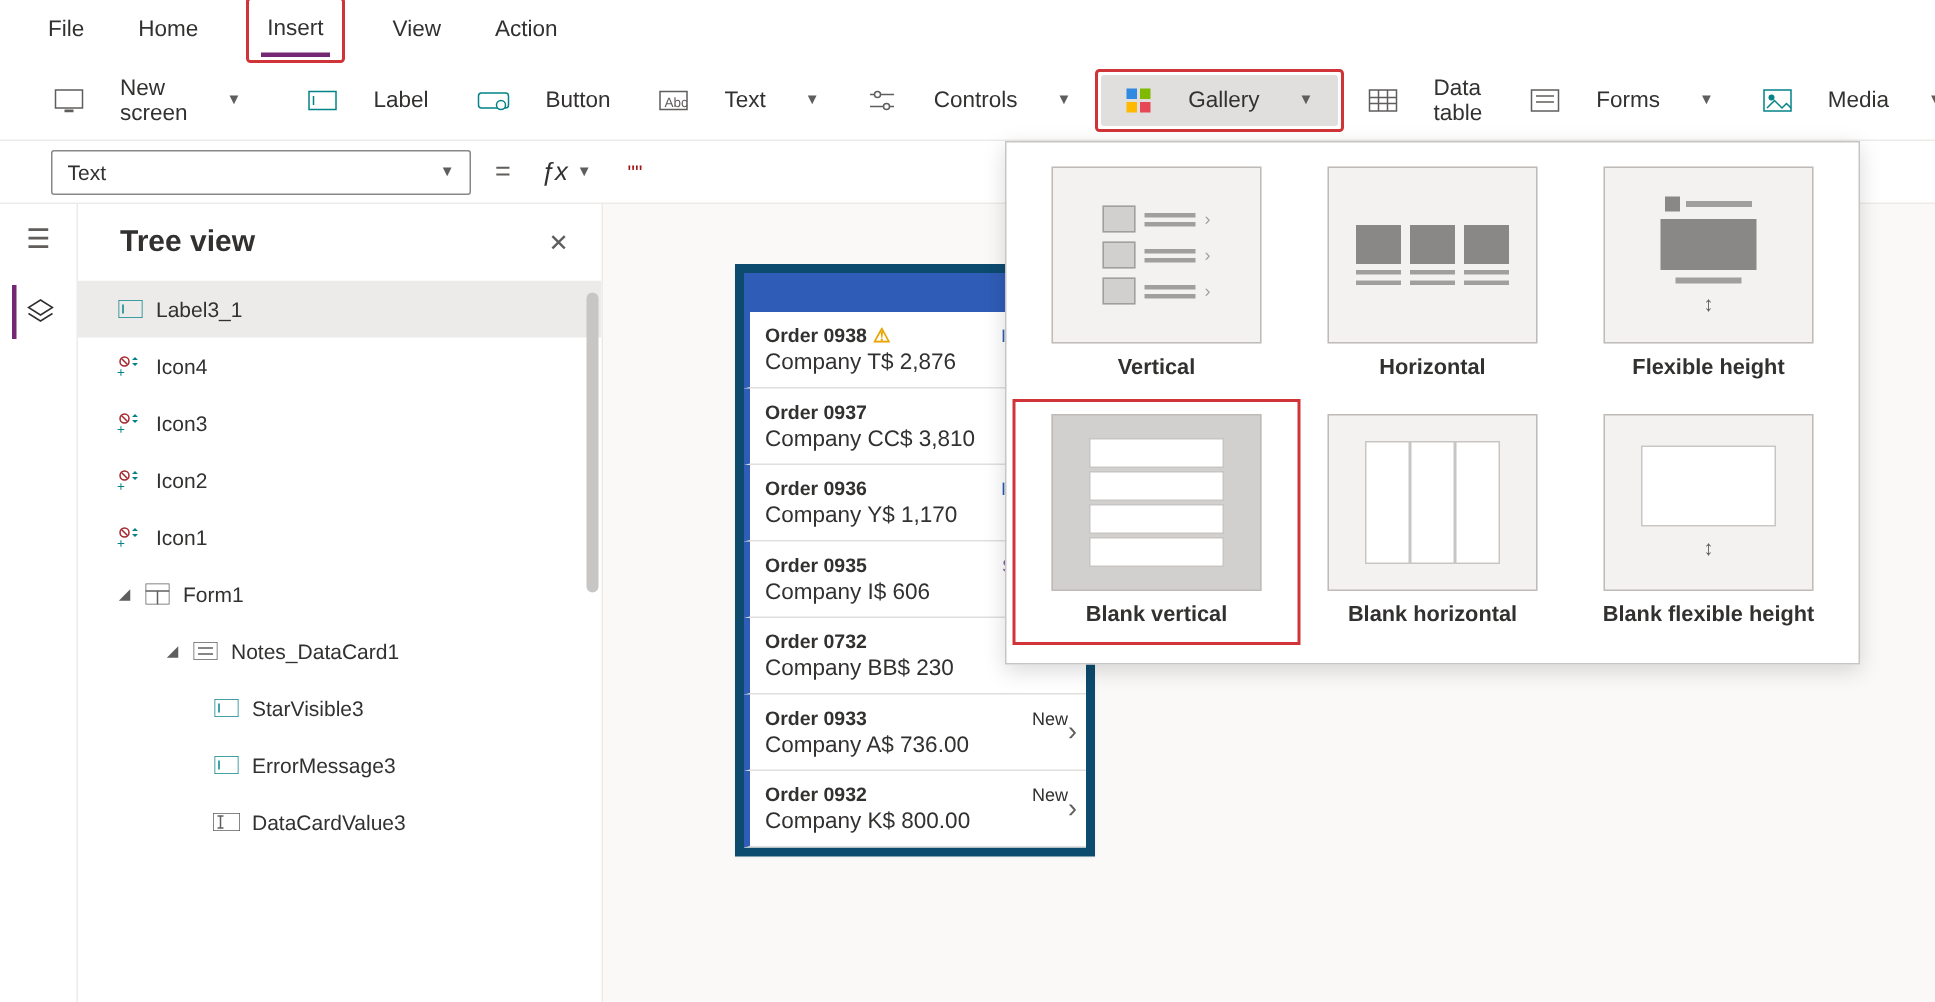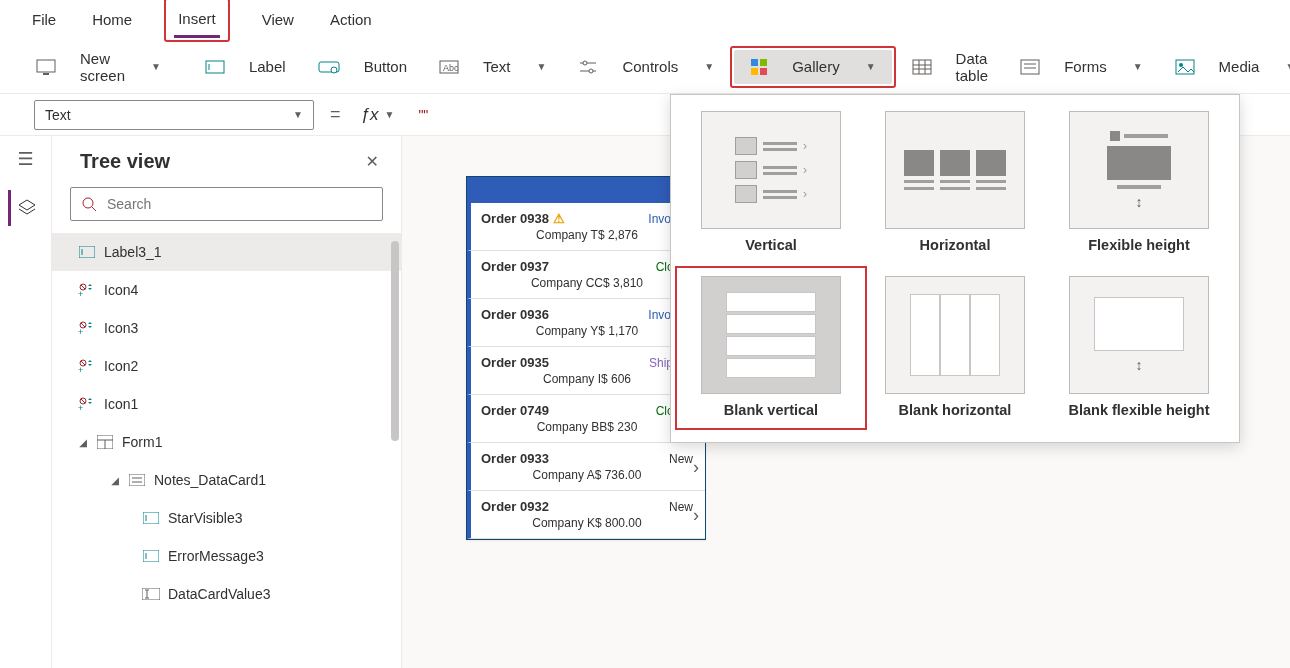--- a/index.html
+++ b/index.html
@@ -44,27 +44,27 @@
 .treeitem { display: flex; align-items: center; height: 38px; font-size: 14px; cursor: pointer; gap: 8px; }
 .treeitem.sel { background: #edebe9; }
 .treeitem .caret { width: 10px; font-size: 10px; color: #605e5c; text-align: center; }
 .treeitem .ticon { width: 18px; display: flex; justify-content: center; }
 .ind0 { padding-left: 26px; }
 .ind1 { padding-left: 26px; }
 .ind2 { padding-left: 58px; }
 .ind3 { padding-left: 90px; }
 
 .canvas { flex: 1; background: #faf9f8; position: relative; padding: 40px; }
-.phone { width: 240px; background: #fff; border: 1px solid #0c4a6e; margin-left: 24px; position: relative; box-shadow: 0 1px 2px rgba(0,0,0,0.06); }
+.phone { width: 240px; background: #fff; border: 6px solid #0c4a6e; margin-left: 48px; position: relative; box-shadow: 0 1px 2px rgba(0,0,0,0.06); }
 .phonebar { height: 26px; background: #2f5cb6; }
 .order { border-bottom: 1px solid #e1dfdd; padding: 8px 12px 8px 10px; position: relative; border-left: 4px solid #2f5cb6; }
 .order .line1 { display: flex; justify-content: space-between; align-items: center; }
 .order .oid { font-weight: 600; font-size: 13px; display: flex; align-items: center; gap: 4px;}
 .order .status { font-size: 12px; }
-.order .line2 { display: flex; justify-content: center; font-size: 12px; color: #323130; margin-top: 2px;}
+.order .line2 { display: flex; justify-content: flex-start; font-size: 15px; color: #323130; margin-top: 2px;}
 .s-inv { color: #2f5cb6; }
 .s-clo { color: #0b6a0b; }
 .s-ship { color: #8764b8; }
 .s-new { color: #323130; }
 .order .gochev { position: absolute; right: 6px; top: 50%; transform: translateY(-50%); font-size: 18px; color: #605e5c; }
 .warn-tri { color: #eaa300; font-size: 13px; }
 
 
 .popover { position: absolute; top: 94px; left: 670px; width: 570px; background: #fff; border: 1px solid #c8c6c4; box-shadow: 0 4px 14px rgba(0,0,0,0.15); display: grid; grid-template-columns: repeat(3,1fr); padding: 10px 8px 16px 8px; column-gap: 0; row-gap: 10px; z-index: 50; }
 .popitem { display: flex; flex-direction: column; align-items: center; gap: 8px; cursor: pointer; padding: 6px 4px; }
@@ -222,29 +222,20 @@
           <polyline points="2,11 10,16 18,11" fill="none" stroke="#323130"></polyline>
         </svg>
     </div>
   </div>
 
   <div class="treepanel">
     <div class="treehdr">
       <h2>Tree view</h2>
       <span class="treeclose">✕</span>
     </div>
-    <div class="searchwrap">
-      <div class="searchbox">
-        <svg width="16" height="16">
-            <circle cx="7" cy="7" r="5" fill="none" stroke="#a4262c"></circle>
-            <line x1="11" y1="11" x2="15" y2="15" stroke="#a4262c"></line>
-          </svg>
-        <input placeholder="Search" style="">
-      </div>
-    </div>
     <div class="treelist">
       <div class="treescroll"></div>
       <div class="treeitem sel ind0">
         <span class="ticon">
             <svg width="16" height="12">
               <rect x="0" y="0" width="16" height="12" fill="none" stroke="#038387"></rect>
               <line x1="3" y1="3" x2="3" y2="9" stroke="#038387"></line>
             </svg>
           </span>
         <span>Label3_1</span>
@@ -386,21 +377,21 @@
               <span class="oid">Order 0935</span>
               <span class="status s-ship">Shipped</span>
             </div>
             <div class="line2">
               <span>Company I</span>
               <span>$ 606</span>
             </div>
           </div>
           <div class="order">
             <div class="line1">
-              <span class="oid">Order 0749</span>
+              <span class="oid">Order 0732</span>
               <span class="status s-clo">Closed</span>
             </div>
             <div class="line2">
               <span>Company BB</span>
               <span>$ 230</span>
             </div>
           </div>
           <div class="order">
             <div class="line1">
               <span class="oid">Order 0933</span>

